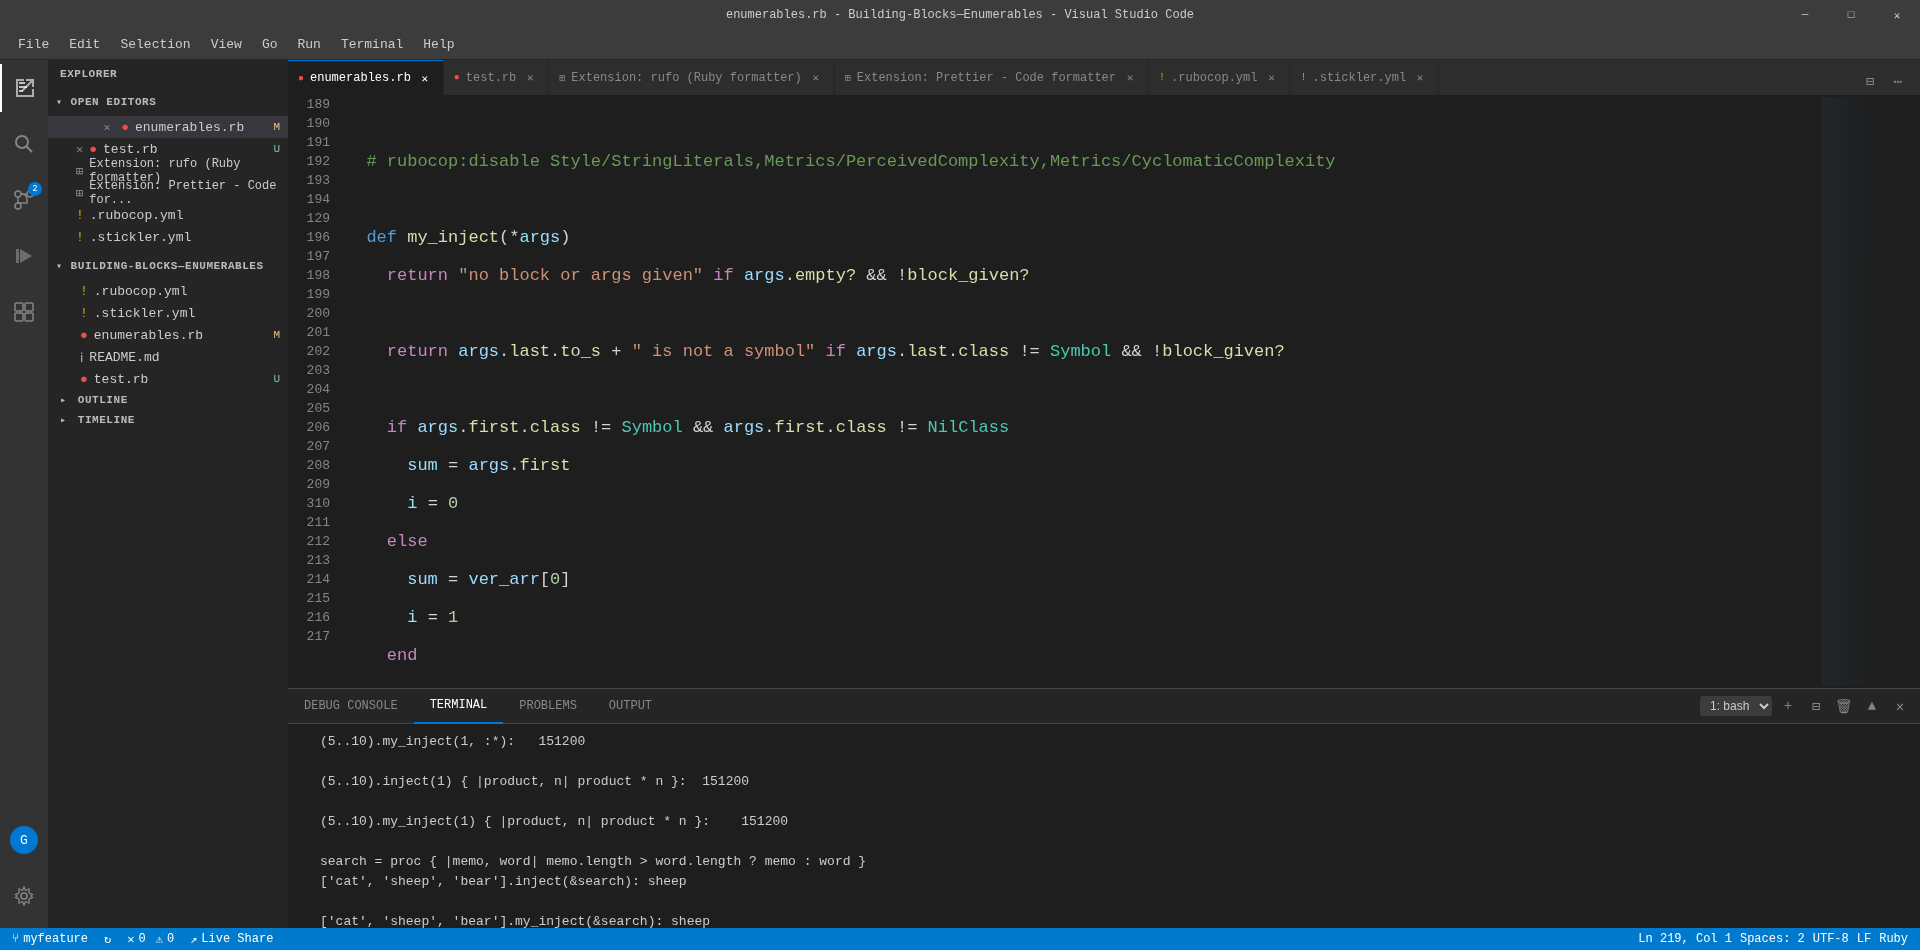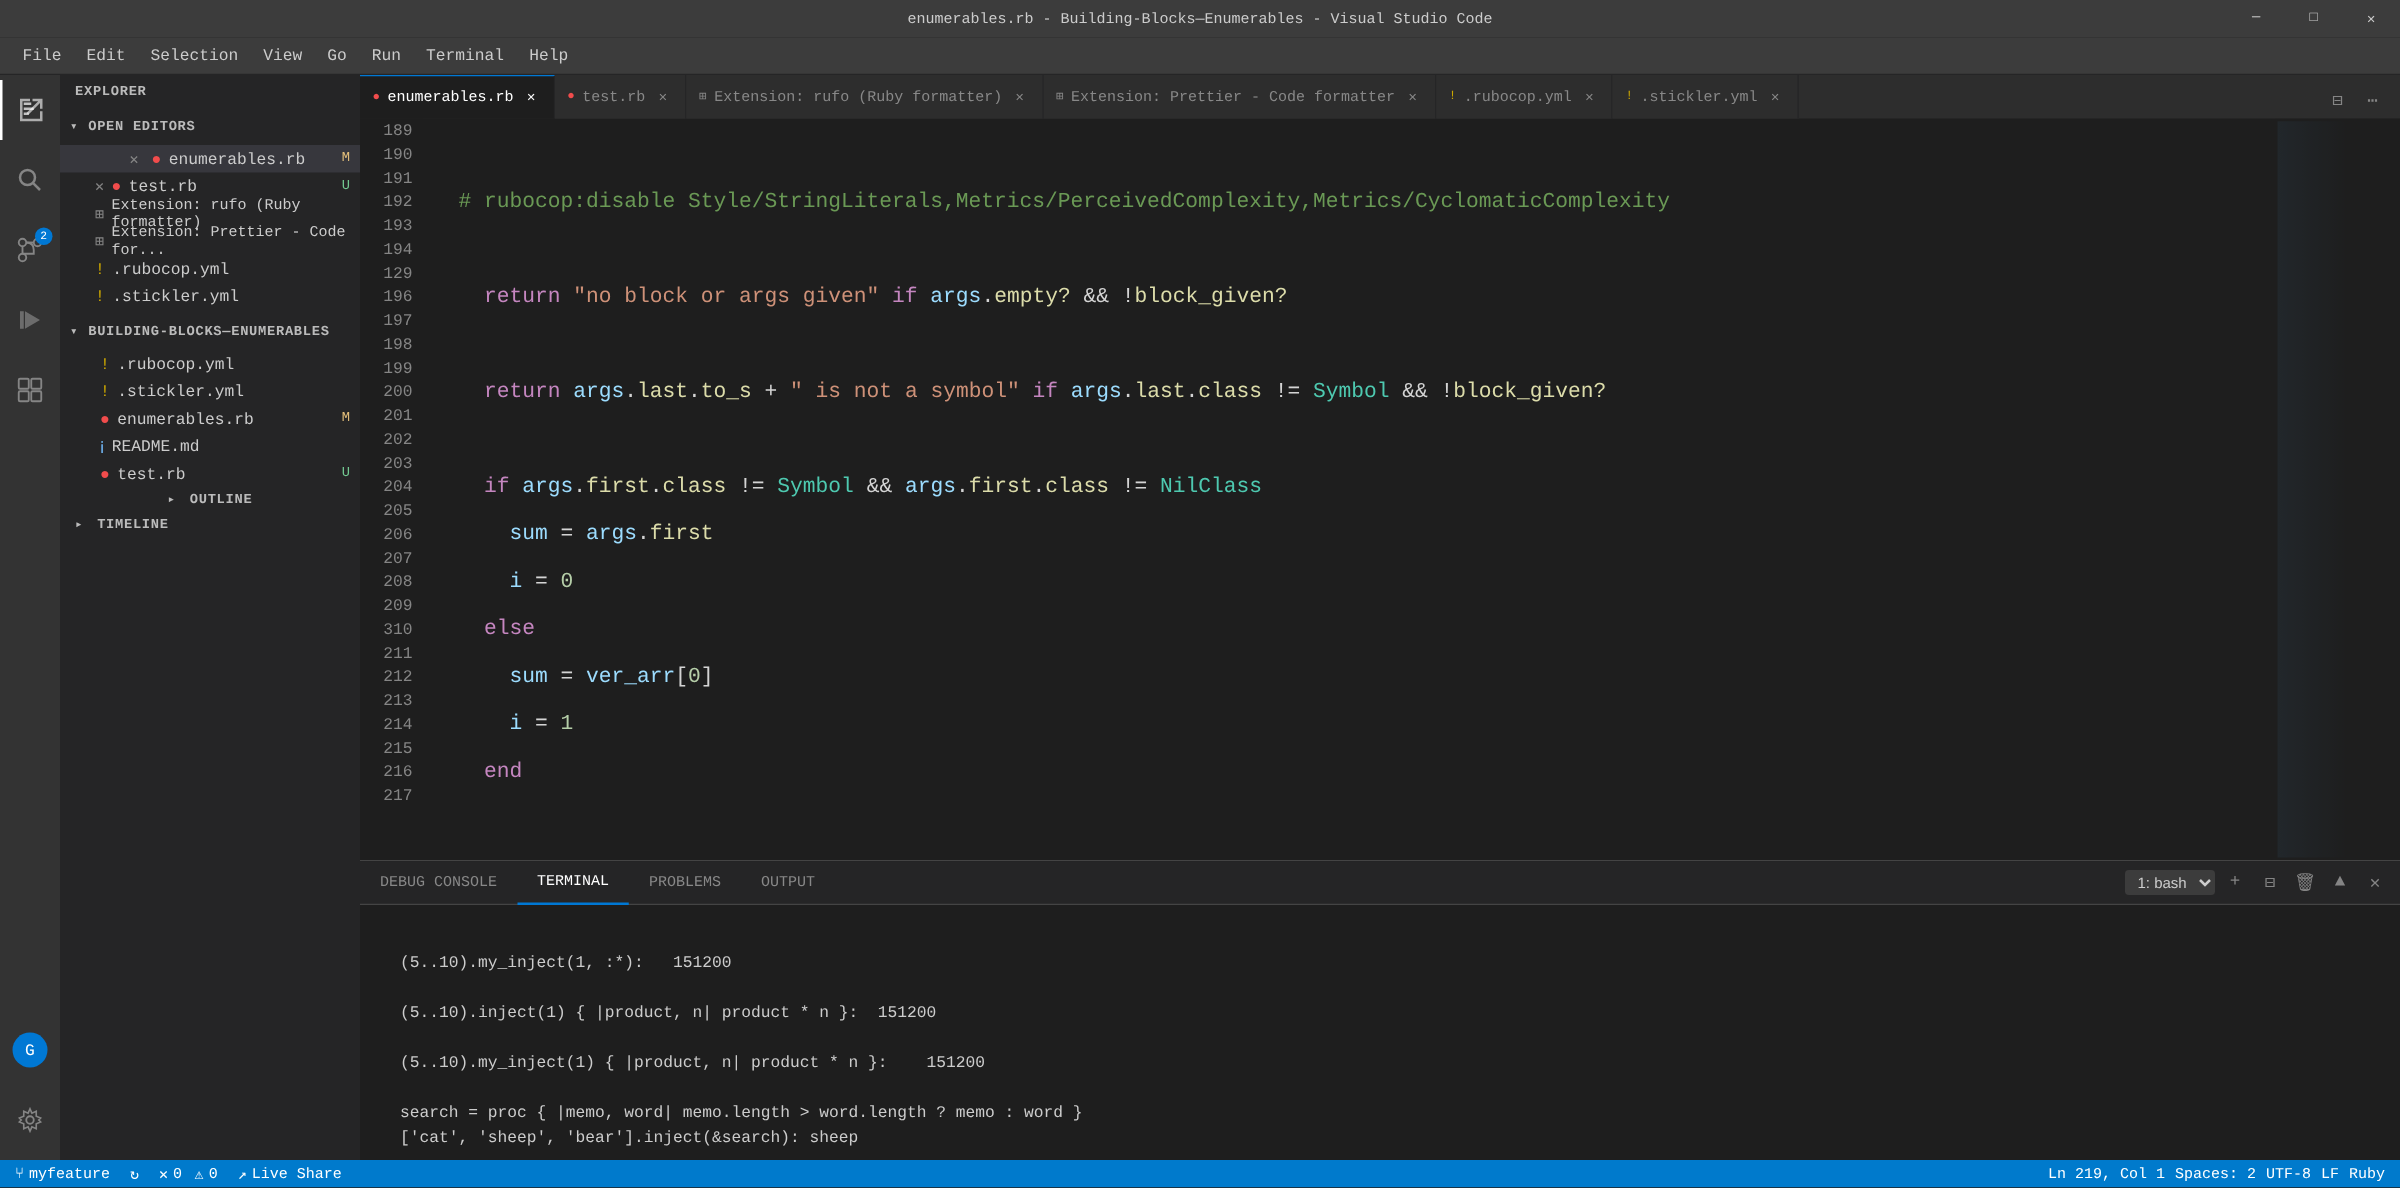--- a/index.html
+++ b/index.html
@@ -292,21 +292,20 @@
     }
 
     
     #panel {
       height: 240px;
       background: #1e1e1e;
       border-top: 1px solid #444;
       display: flex;
       flex-direction: column;
       flex-shrink: 0;
-      gap: 29px;
     }
     #panel-tabs {
       height: 35px;
       background: #252526;
       display: flex;
       align-items: center;
       border-bottom: 1px solid #444;
       gap: 0;
     }
     .panel-tab {
@@ -399,21 +398,20 @@
     .param { color: #9cdcfe; }     
 
     .outline-section {
       padding: 4px 12px;
       font-size: 11px;
       font-weight: bold;
       color: #bbbbbb;
       text-transform: uppercase;
       letter-spacing: 0.05em;
       cursor: pointer;
-      text-align: center;
     }
     .timeline-section {
       padding: 4px 12px;
       font-size: 11px;
       font-weight: bold;
       color: #bbbbbb;
       text-transform: uppercase;
       letter-spacing: 0.05em;
       cursor: pointer;
     }
@@ -642,20 +640,21 @@
         <div>214</div>
         <div>215</div>
         <div>216</div>
         <div>217</div>
       </div>
 
       <div id="code-editor">
 <div>&nbsp;</div>
 <div><span class="cmt">  # rubocop:disable Style/StringLiterals,Metrics/PerceivedComplexity,Metrics/CyclomaticComplexity</span></div>
 <div>&nbsp;</div>
+<div><span class="kw">  def</span> <span class="fn">my_inject</span>(<span class="op">*</span><span class="param">args</span>)</div>
 <div>    <span class="kw2">return</span> <span class="str">"no block or args given"</span> <span class="kw2">if</span> <span class="var">args</span>.<span class="fn">empty?</span> <span class="op">&amp;&amp;</span> <span class="op">!</span><span class="fn">block_given?</span></div>
 <div>&nbsp;</div>
 <div>    <span class="kw2">return</span> <span class="var">args</span>.<span class="fn">last</span>.<span class="fn">to_s</span> <span class="op">+</span> <span class="str">" is not a symbol"</span> <span class="kw2">if</span> <span class="var">args</span>.<span class="fn">last</span>.<span class="fn">class</span> <span class="op">!=</span> <span class="cls">Symbol</span> <span class="op">&amp;&amp;</span> <span class="op">!</span><span class="fn">block_given?</span></div>
 <div>&nbsp;</div>
 <div>    <span class="kw2">if</span> <span class="var">args</span>.<span class="fn">first</span>.<span class="fn">class</span> <span class="op">!=</span> <span class="cls">Symbol</span> <span class="op">&amp;&amp;</span> <span class="var">args</span>.<span class="fn">first</span>.<span class="fn">class</span> <span class="op">!=</span> <span class="cls">NilClass</span></div>
 <div>      <span class="var">sum</span> <span class="op">=</span> <span class="var">args</span>.<span class="fn">first</span></div>
 <div>      <span class="var">i</span> <span class="op">=</span> <span class="num">0</span></div>
 <div>    <span class="kw2">else</span></div>
 <div>      <span class="var">sum</span> <span class="op">=</span> <span class="var">ver_arr</span>[<span class="num">0</span>]</div>
 <div>      <span class="var">i</span> <span class="op">=</span> <span class="num">1</span></div>

